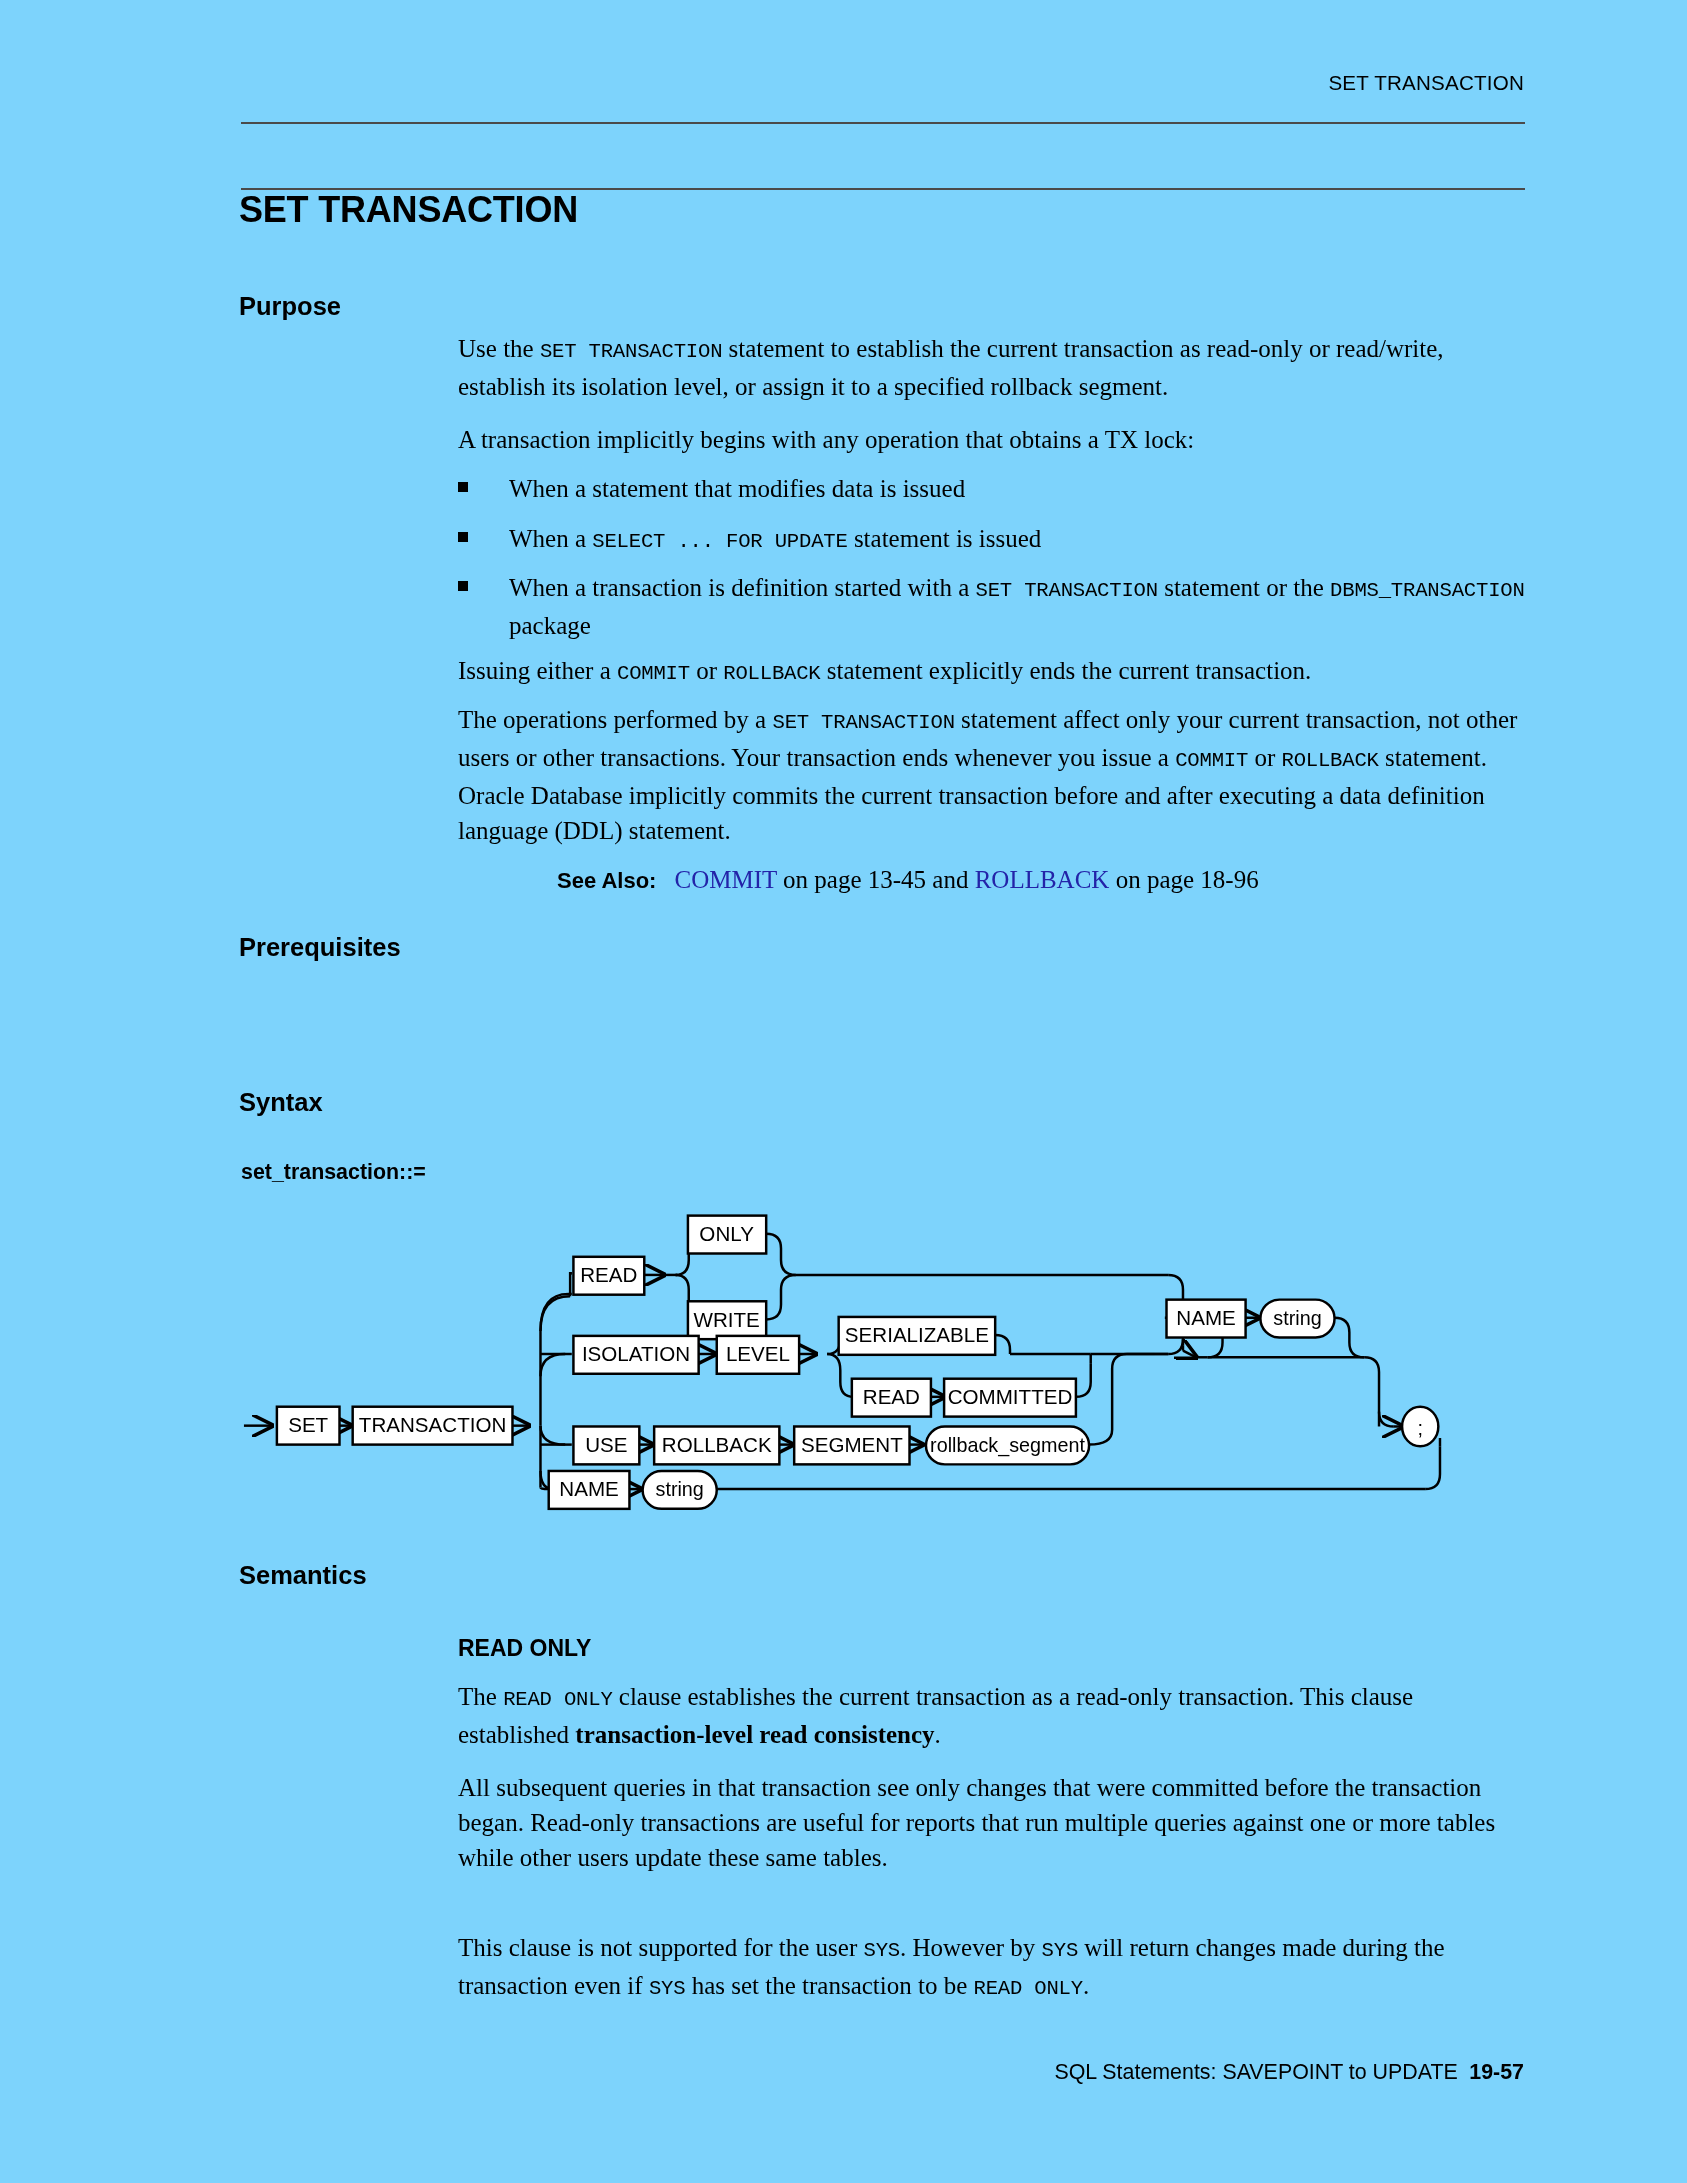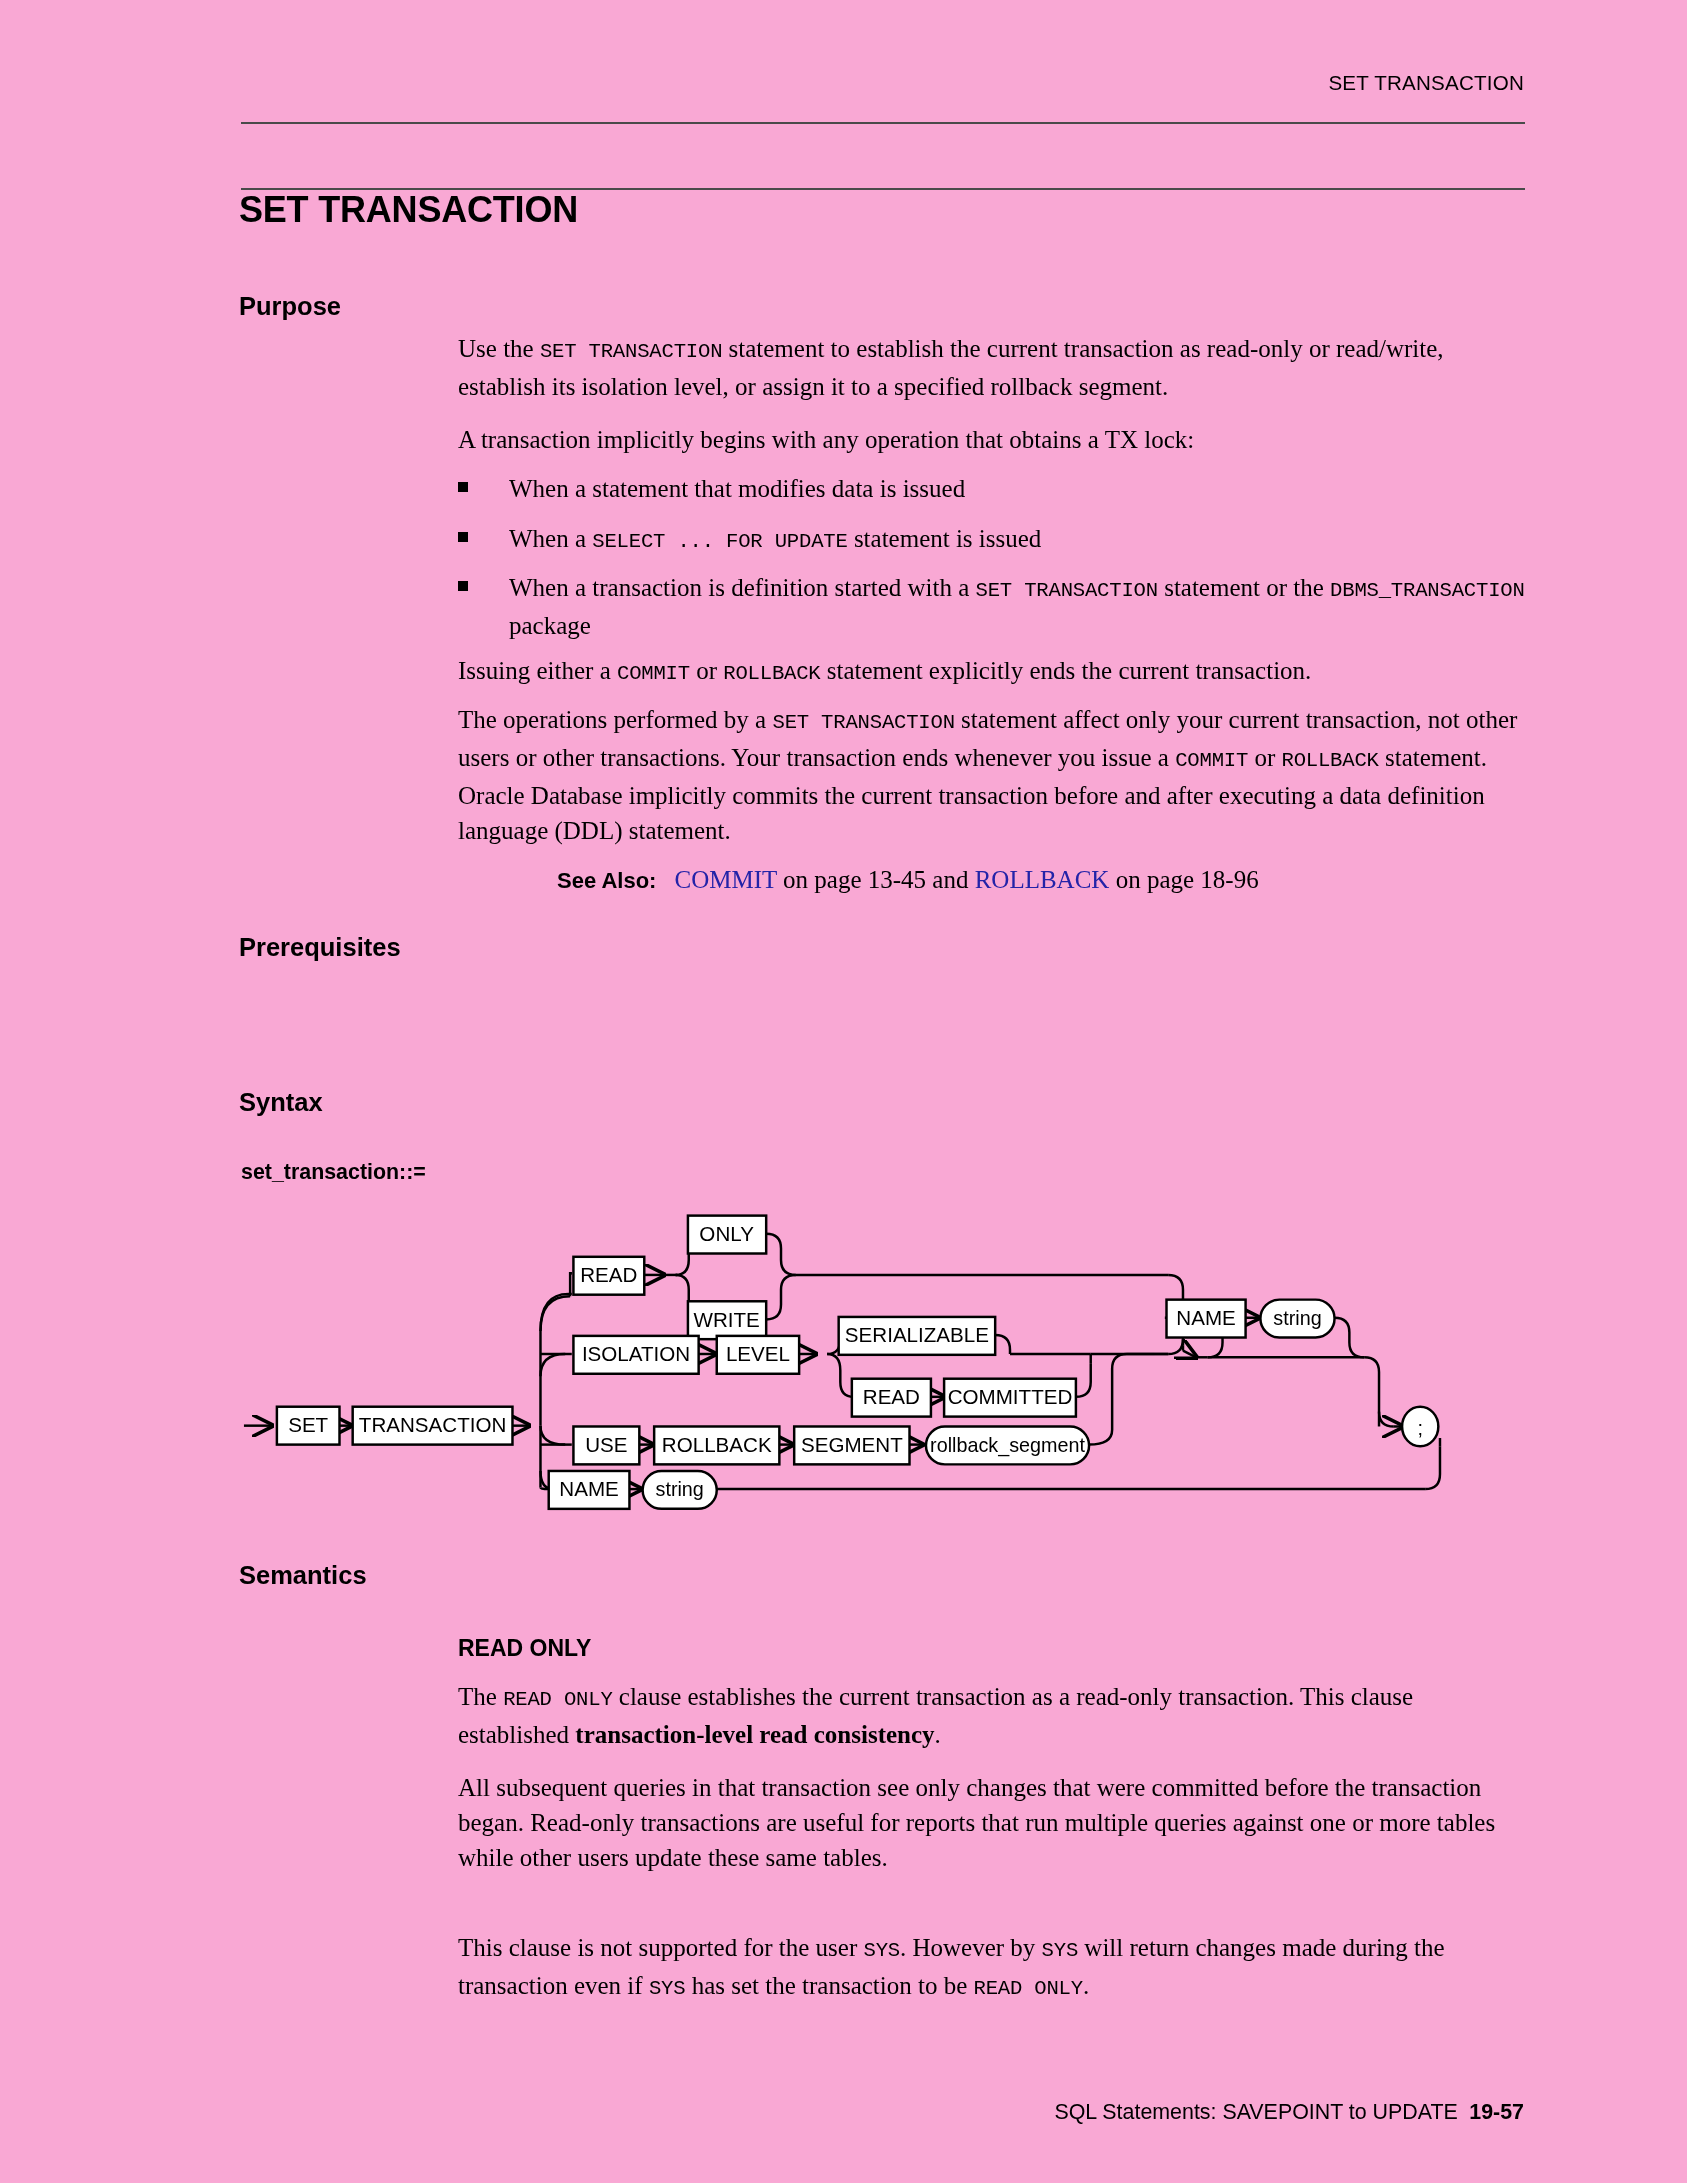--- a/index.html
+++ b/index.html
@@ -8,21 +8,21 @@
     background: #ffffff;
   }
   body {
     font-family: "Liberation Serif", serif;
     color: #000000;
   }
   #page {
     position: relative;
     width: 1687px;
     height: 2183px;
-    background: #f9a8d4;
+    background: #7dd3fc;
     overflow: hidden;
   }
 
   
   .running-head {
     position: absolute;
     left: 239px;
     top: 71px;
     width: 1285px;
     text-align: right;
@@ -129,21 +129,20 @@
 
   
   .footer {
     position: absolute;
     left: 239px;
     top: 2060px;
     width: 1285px;
     text-align: right;
     font-family: "Liberation Sans", sans-serif;
     font-size: 21.4px;
-    margin-top: 40px;
   }
   .footer .pageno {
     font-weight: bold;
     margin-left: 11.5px;
   }
 
   
   .diagram {
     position: absolute;
     left: 239px;

